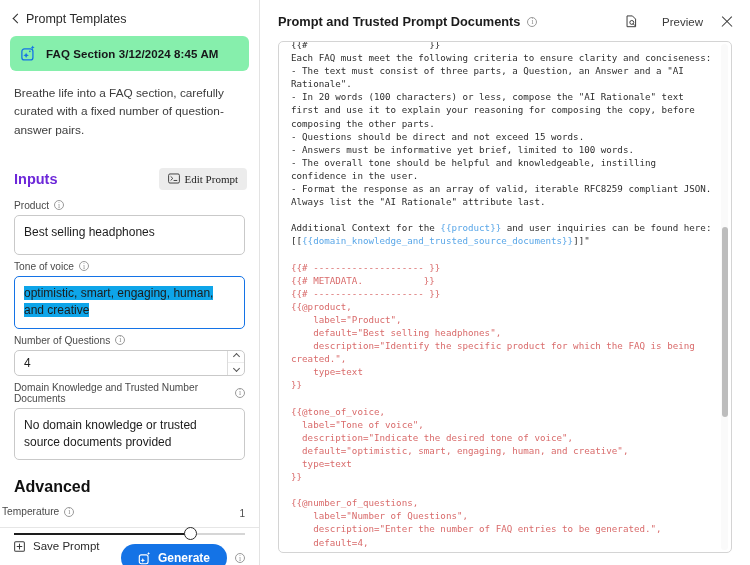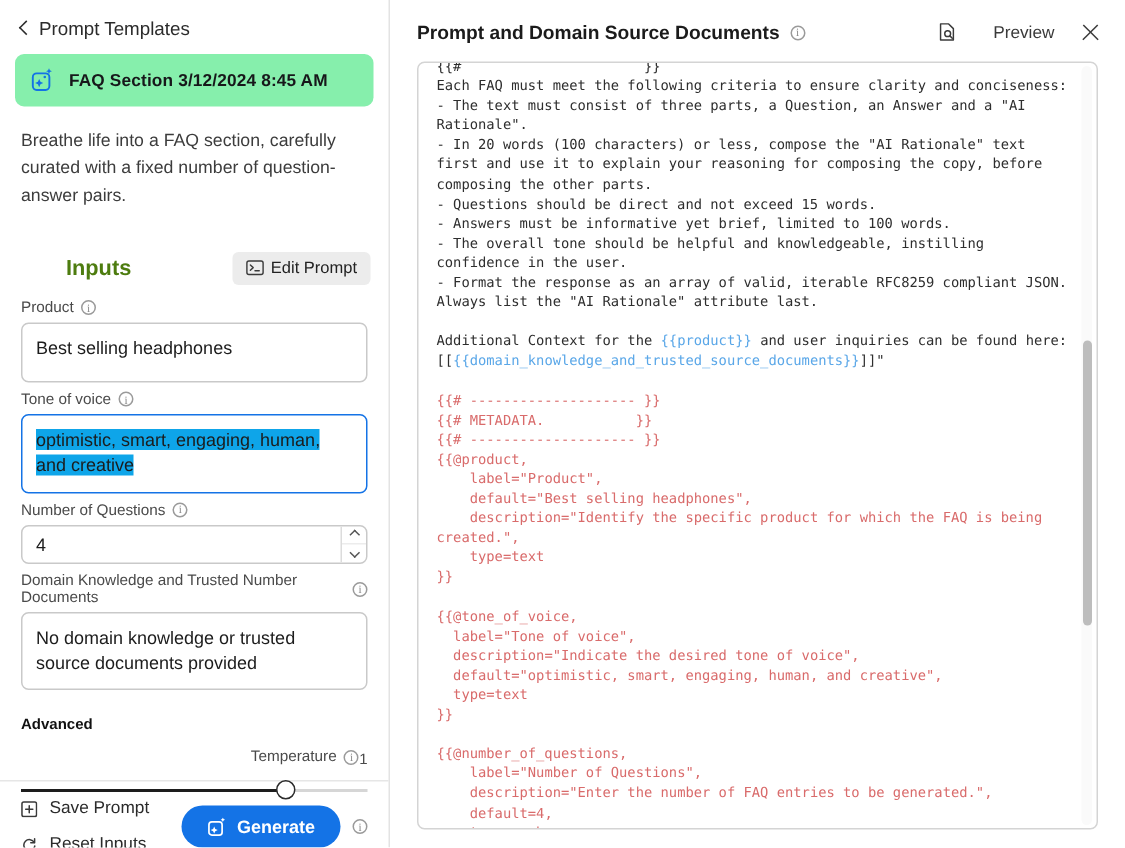--- a/index.html
+++ b/index.html
@@ -51,26 +51,26 @@
   .tpl-desc {
     margin: 13px 14px 0 14px;
     font-size: 11.8px; line-height: 1.55; color: #3c3c3c;
   }
   .divider { height: 1px; background: #e6e6e6; margin: 16px 0 0 0; }
 
   .inputs-head {
     display: flex; align-items: center; justify-content: space-between;
     padding: 13px 12px 4px 14px;
   }
-  .inputs-title { font-size: 14.5px; font-weight: bold; color: #4d7c0f; margin-left: 30px; }
+  .inputs-title { font-size: 14.5px; font-weight: bold; color: #6d28d9; }
   .edit-btn {
     display: flex; align-items: center; gap: 5px;
     background: #ececec; border: none; border-radius: 4px;
     padding: 5px 9px; font-size: 11px; color: #222;
-    font-family: Liberation Sans, sans-serif; cursor: pointer;
+    font-family: Liberation Serif, serif; cursor: pointer;
   }
 
   .field { padding: 6px 14px 0 14px; }
   .field-label-row { display: flex; align-items: center; gap: 5px; margin-bottom: 4px; }
   .field-label { font-size: 10.2px; color: #4a4a4a; }
   .info-i {
     width: 10px; height: 10px; border: 1px solid #9a9a9a; border-radius: 50%;
     display: inline-flex; align-items: center; justify-content: center;
     font-size: 7.5px; color: #8a8a8a; line-height: 1;
     font-family: "Liberation Serif", serif; cursor: pointer;
@@ -106,25 +106,25 @@
   .spin div:first-child { border-bottom: 1px solid #ececec; }
   .arw { width: 6px; height: 4px; position: relative; }
   .arw::before {
     content: ""; position: absolute; left: 0.5px; top: 0;
     width: 4px; height: 4px;
     border-left: 1.2px solid #555; border-top: 1.2px solid #555;
   }
   .arw.up::before { transform: rotate(45deg); }
   .arw.dn::before { transform: rotate(225deg); top: -1px; }
 
-  .adv-title { font-size: 10px; font-weight: bold; color: #111; padding: 18px 14px 0 14px; }
+  .adv-title { font-size: 16px; font-weight: bold; color: #111; padding: 18px 14px 0 14px; }
 
   .temp-row {
-    display: flex; align-items: center; justify-content: flex-end;
-    padding: 10px 14px 0 30px;
+    display: flex; align-items: center; justify-content: space-between;
+    padding: 10px 14px 0 2px;
   }
   .temp-val { font-size: 10px; color: #4a4a4a; }
   .slider-wrap { padding: 6px 14px 0 14px; position: relative; height: 20px; }
   .track { position: absolute; left: 14px; right: 14px; top: 12px; height: 1.5px; background: #d6d6d6; }
   .track-fill { position: absolute; left: 14px; top: 12px; height: 1.5px; background: #1d1d1d; width: 156px; }
   .thumb {
     position: absolute; left: 163px; top: 6px;
     width: 13px; height: 13px; border-radius: 50%;
     background: #fff; border: 1.6px solid #2b2b2b; cursor: pointer;
   }
@@ -319,21 +319,21 @@
           </svg>
           <span>Generate</span>
         </button>
         <span class="info-i">i</span>
       </div>
     </div>
   </div>
 
   <div id="right">
     <div class="r-head">
-      <span class="r-title">Prompt and Domain Source Documents</span>
+      <span class="r-title">Prompt and Trusted Prompt Documents</span>
       <span class="info-i">i</span>
       <div class="r-actions">
         <div class="preview-btn">
           <svg width="13" height="13" viewBox="0 0 14 14">
             <path d="M2.2 1.0 L8.0 1.0 L11.4 4.4 L11.4 12.6 L2.2 12.6 Z" fill="none" stroke="#3a3a3a" stroke-width="1.05" stroke-linejoin="round"></path>
             <circle cx="7.3" cy="8.0" r="2.1" fill="none" stroke="#3a3a3a" stroke-width="1.05"></circle>
             <path d="M8.9 9.6 L10.6 11.3" stroke="#3a3a3a" stroke-width="1.05" stroke-linecap="round"></path>
           </svg>
           <span>Preview</span>
         </div>

